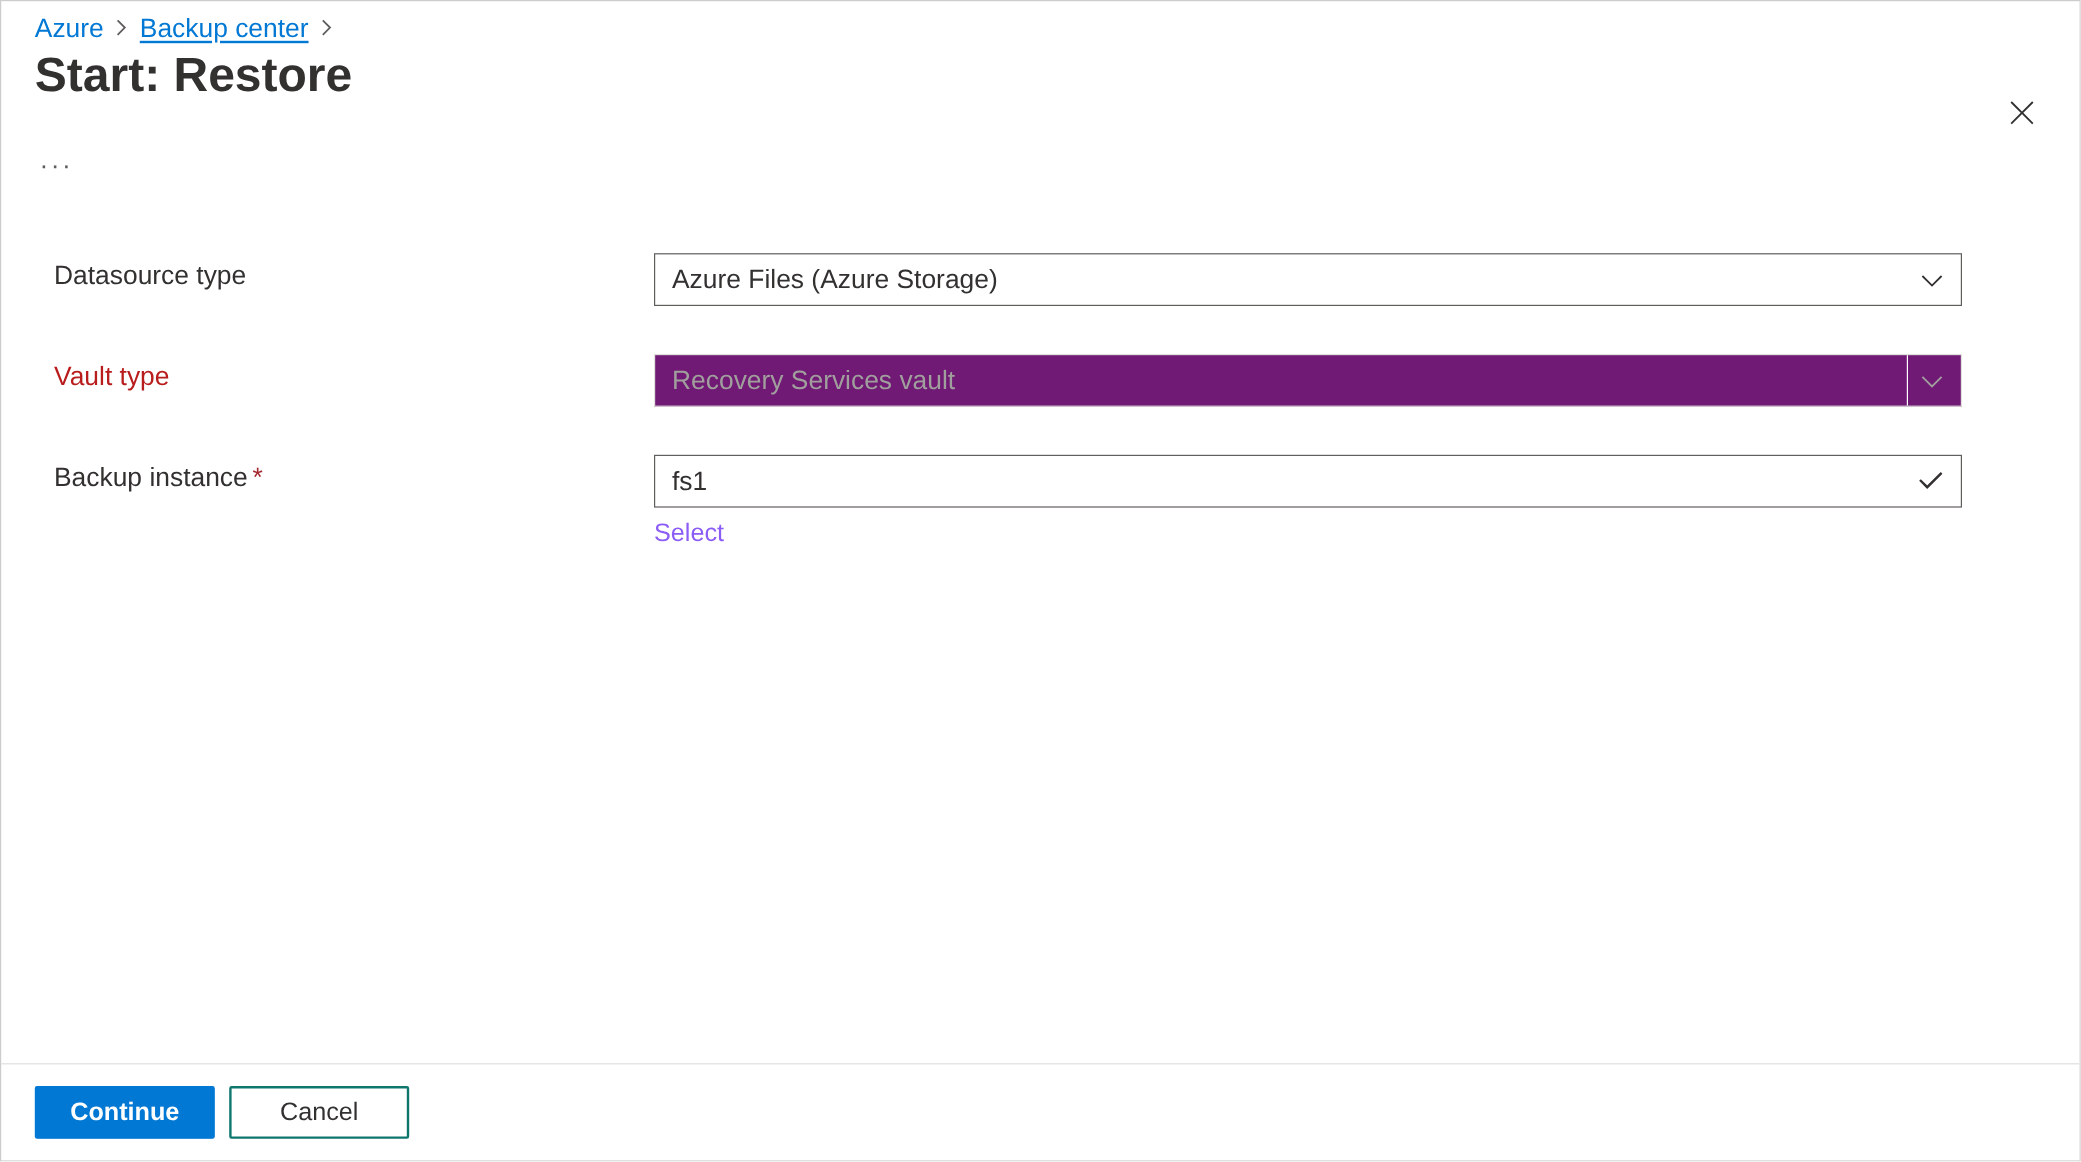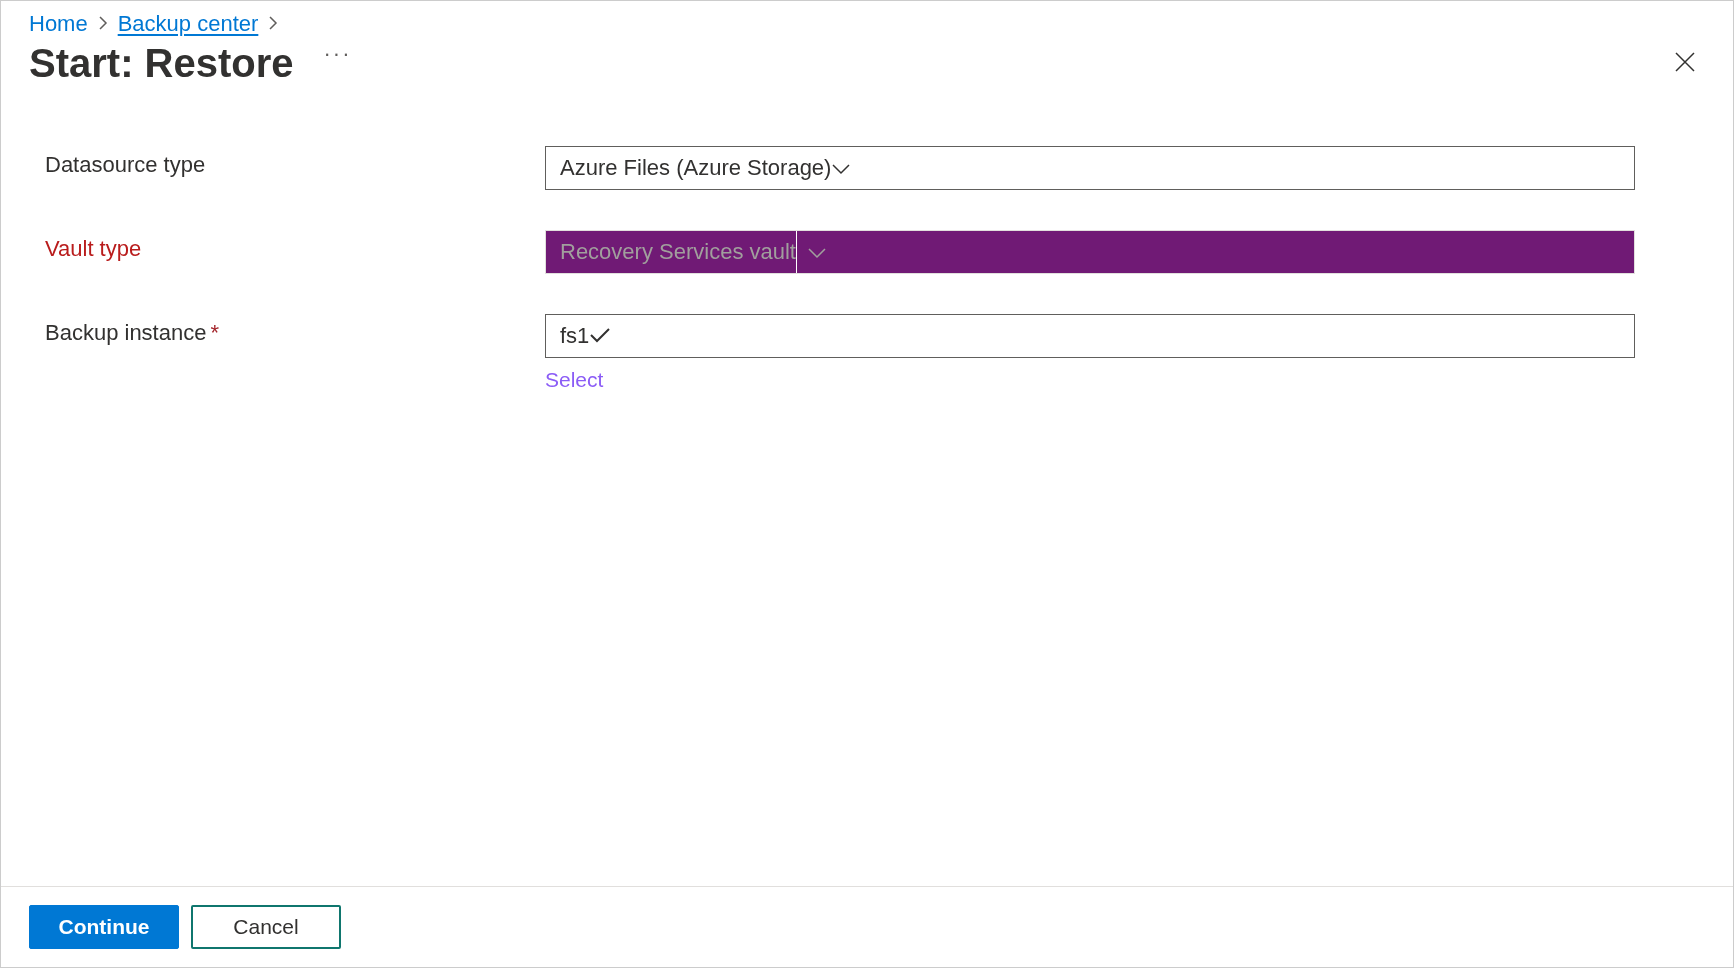--- a/index.html
+++ b/index.html
@@ -31,21 +31,21 @@
   .breadcrumb a.underline { text-decoration: underline; text-underline-offset: 3px;}
   .breadcrumb .sep { color: #605e5c; font-size: 18px;}
 
   
   .header {
     display: flex;
     align-items: center;
     justify-content: space-between;
     padding: 4px 28px 20px 28px;
   }
-  .title-row { display:flex; gap: 26px;}
+  .title-row { display:flex; gap: 39px; flex-direction: column;}
   .title { font-size: 40px; font-weight: 600; }
   .more-dots { color:#605e5c; font-size:22px; letter-spacing:2px; cursor:pointer; padding: 0 4px; user-select:none;}
   .close-btn {
     width:40px; height:40px; display:flex; align-items:center; justify-content:center;
     cursor:pointer;
   }
 
   
   .form {
     flex: 1 1 auto;
@@ -60,21 +60,21 @@
     width: 500px;
     font-size: 22px;
     color: #323130;
     padding-top: 6px;
   }
   .form-label.disabled { color: #b91c1c; }
   .req-star { color: #a4262c; margin-left: 4px; }
   .form-control { flex: 0 0 1090px; }
 
   .select-box {
-    display:flex; align-items:center; 
+    display:flex; align-items:center; justify-content: space-between;
     width: 100%;
     height: 44px;
     border: 1px solid #605e5c;
     background: #ffffff;
     padding: 0 14px;
     font-size: 22px;
     cursor:pointer;
   }
   .select-box.disabled {
     background:#701a75;
@@ -106,21 +106,21 @@
   }
   .btn-primary { background:#0078d4; color:#fff; border:1px solid #0078d4; font-weight:600;}
   .btn-secondary { background:#fff; color:#323130; border:2px solid #0f766e;}
 </style>
 </head>
 <body>
 
 <div class="page">
 
   <nav class="breadcrumb">
-    <a href="#">Home</a>
+    <a href="#">Azure</a>
     <span class="sep">
       <svg width="10" height="14" viewBox="0 0 10 14">
           <path d="M2 1 L8 7 L2 13" stroke="#605e5c" stroke-width="1.5" fill="none"></path>
         </svg>
     </span>
     <a href="#" class="underline">Backup center</a>
     <span class="sep">
       <svg width="10" height="14" viewBox="0 0 10 14">
           <path d="M2 1 L8 7 L2 13" stroke="#605e5c" stroke-width="1.5" fill="none"></path>
         </svg>

